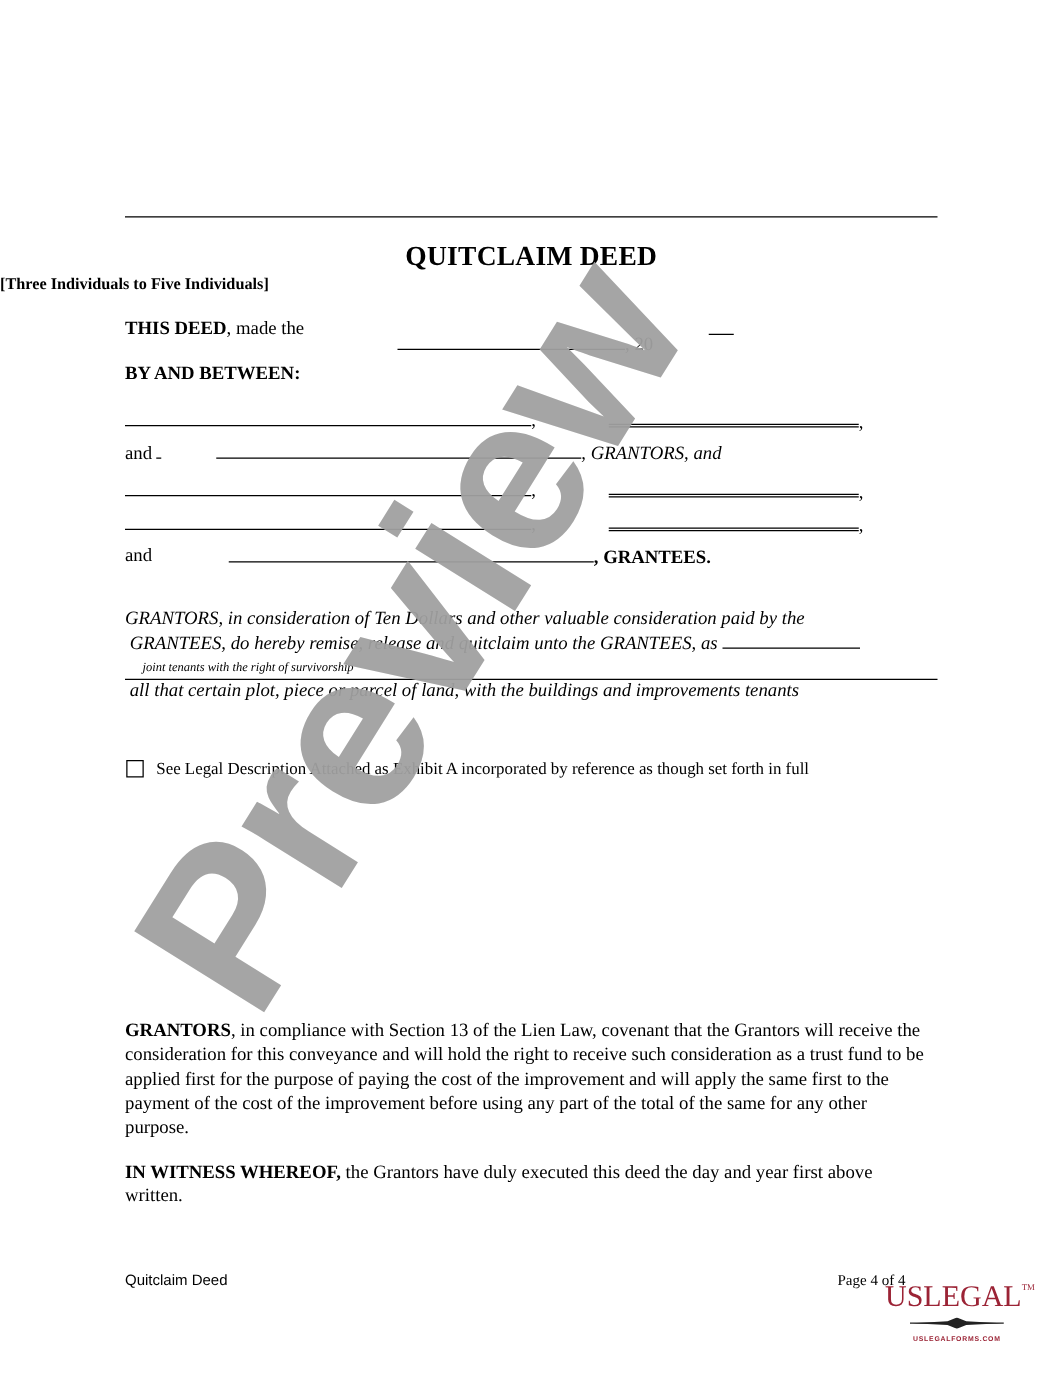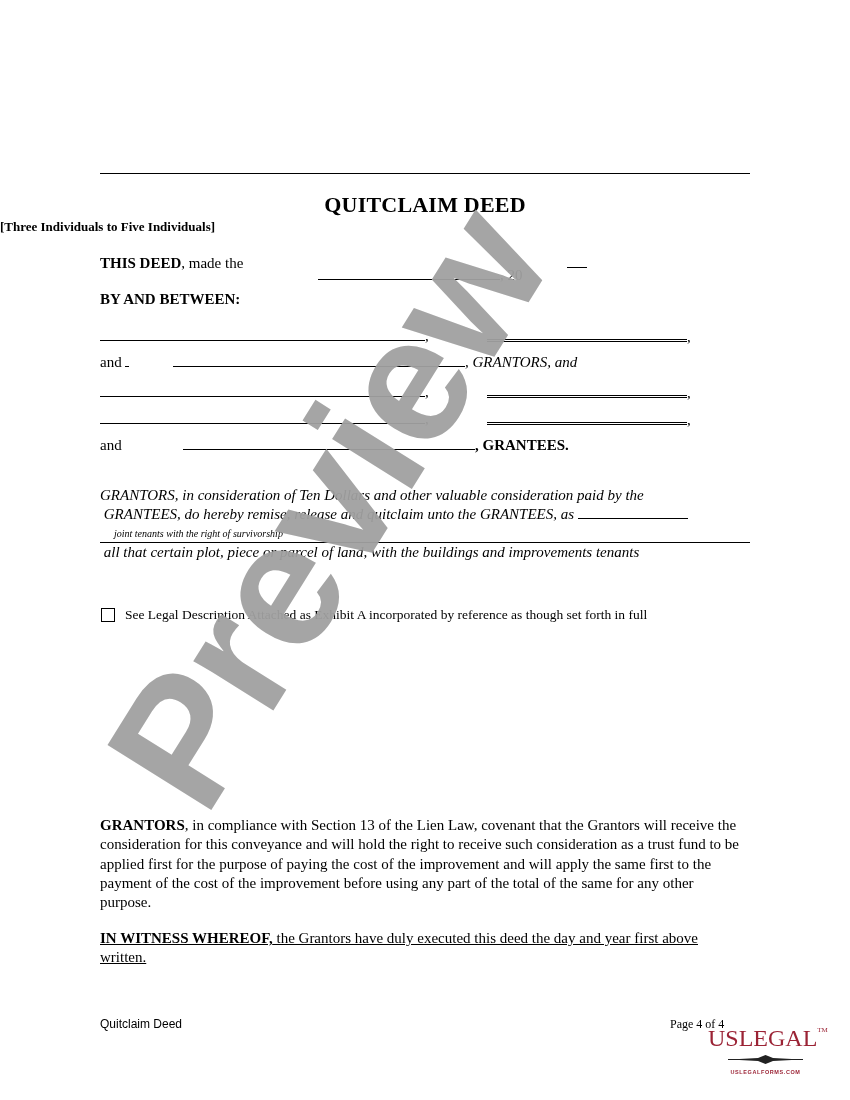--- a/index.html
+++ b/index.html
@@ -91,21 +91,21 @@
   <div class="cb-row">
     <span class="cb"></span>
     <span>See Legal Description Attached as Exhibit A incorporated by reference as though set forth in full</span>
   </div>
 </div>
 
 <div class="abs para" style="left:100px; top:816px; width:648px;">
   <span class="b">GRANTORS</span><span>, in compliance with Section 13 of the Lien Law, covenant that the Grantors will receive the consideration for this conveyance and will hold the right to receive such consideration as a trust fund to be applied first for the purpose of paying the cost of the improvement and will apply the same first to the payment of the cost of the improvement before using any part of the total of the same for any other purpose.</span>
 </div>
 
-<div class="abs para" style="left:100px; top:929px; width:640px;text-decoration:underline;">
+<div class="abs para" style="left:100px; top:929px; width:640px;">
   <span class="b">IN WITNESS WHEREOF,</span><span> the Grantors have duly executed this deed the day and year first above written.</span>
 </div>
 
 <div class="abs footer-left">Quitclaim Deed</div>
 <div class="abs footer-right">Page 4 of 4</div>
 
 <div class="abs logo">
   <div style="text-align:right;">
     <span class="logo-text">USLEGAL</span><span class="logo-tm">TM</span>
   </div>

